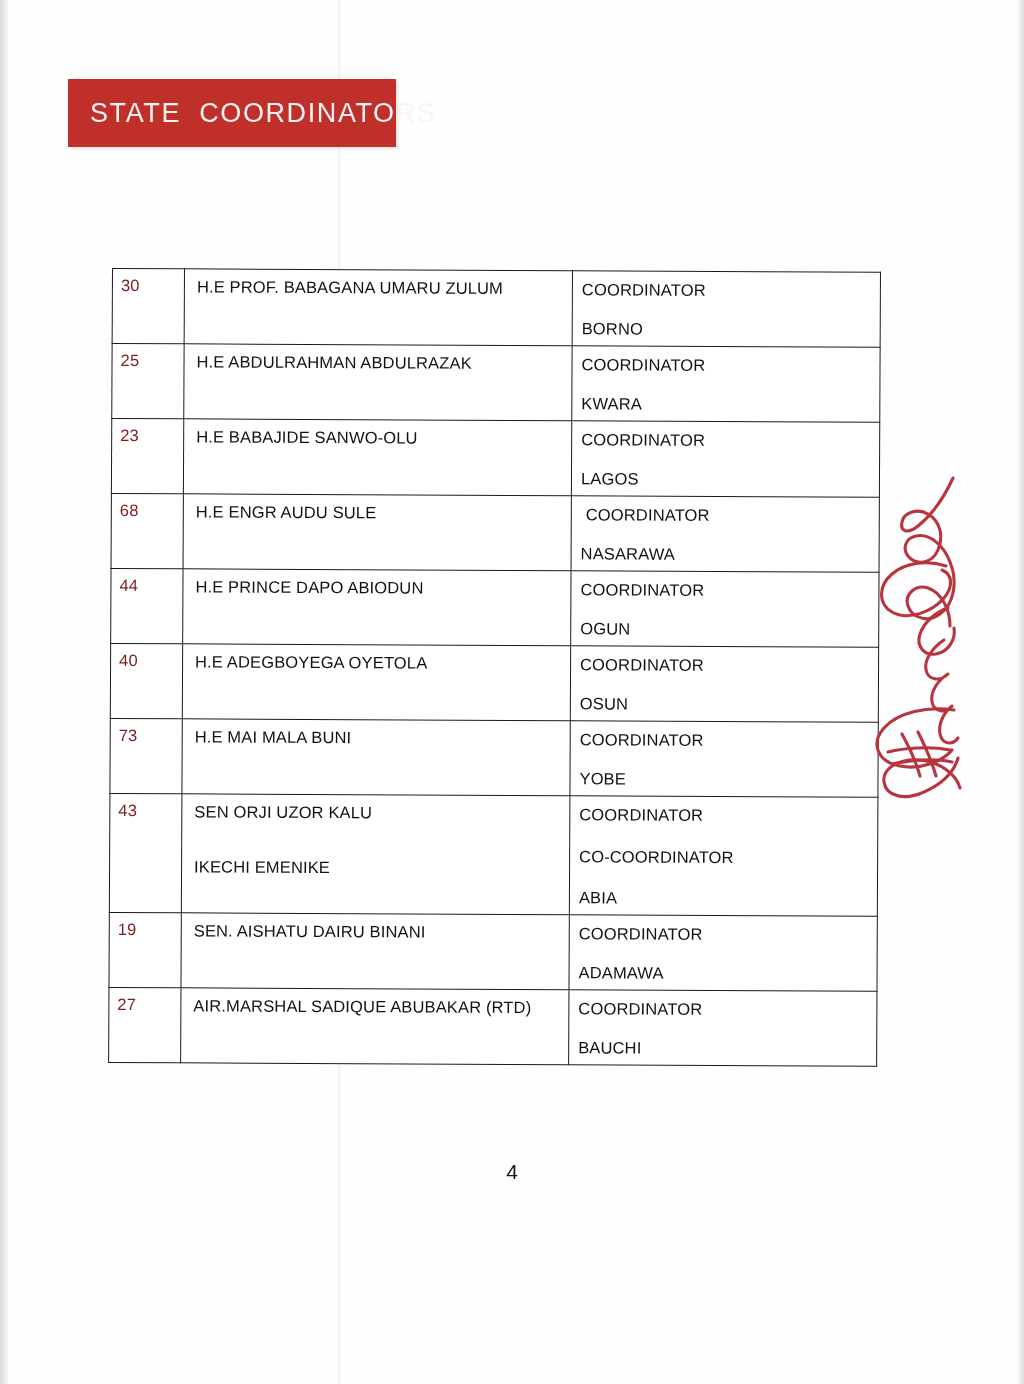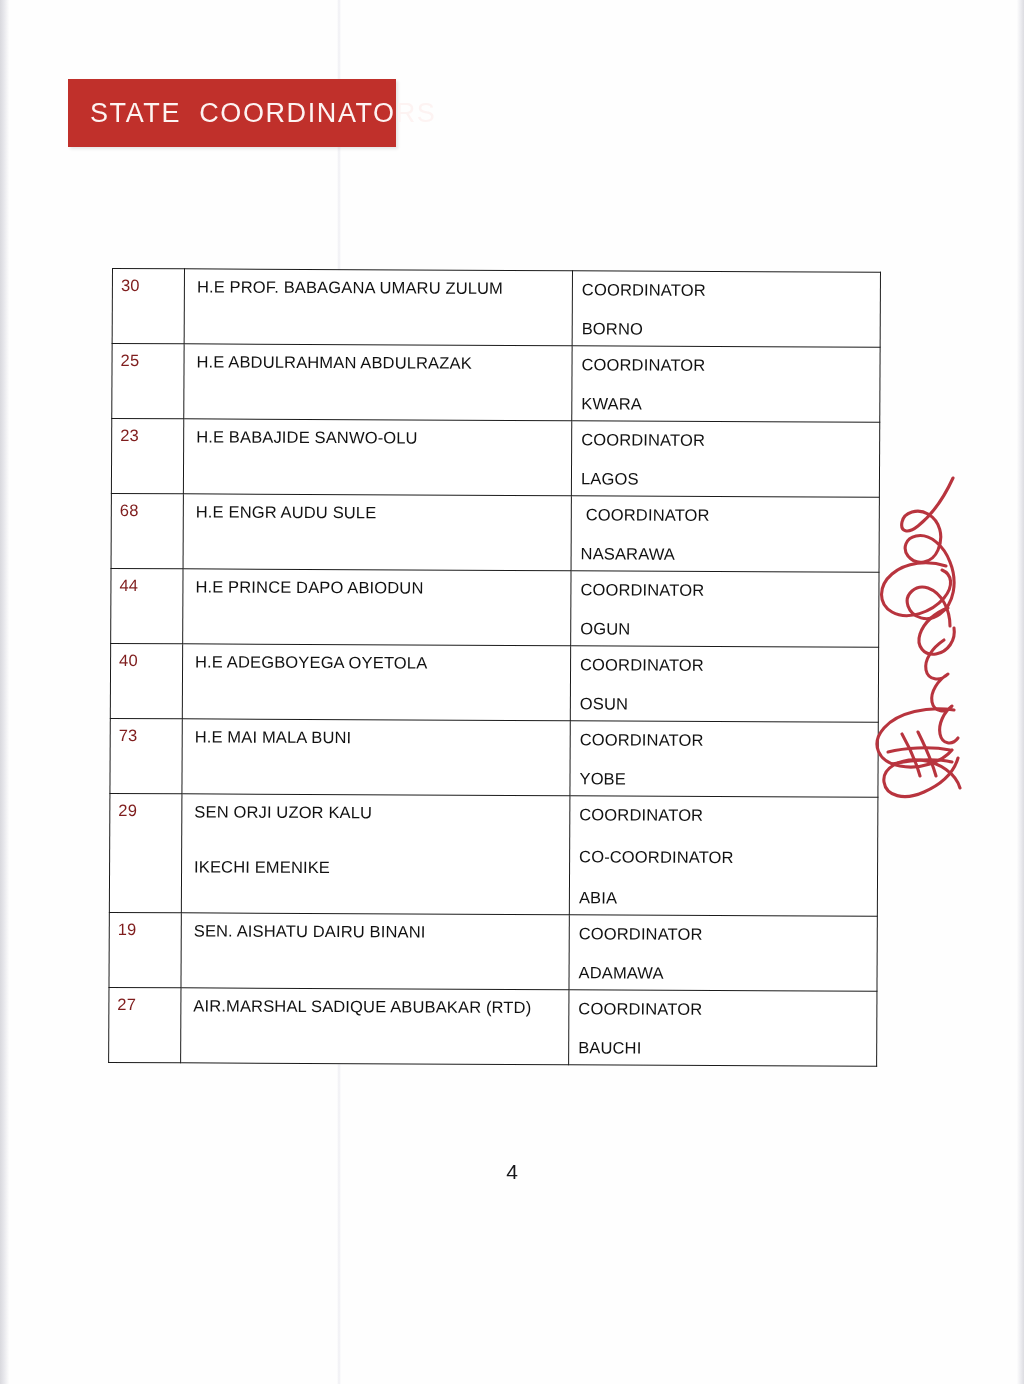--- a/index.html
+++ b/index.html
@@ -283,21 +283,21 @@
             </td>
             <td>
               <div class="role-stack">
                 <span class="role-line">COORDINATOR</span>
                 <span class="role-line">YOBE</span>
               </div>
             </td>
           </tr>
           <tr class="r-tall">
             <td>
-              <div class="cell-num">29</div>
+              <div class="cell-num">43</div>
             </td>
             <td>
               <div class="cell-name">
                 <span class="name-line">SEN ORJI UZOR KALU</span>
                 <span class="name-line second">IKECHI EMENIKE</span>
               </div>
             </td>
             <td>
               <div class="role-stack">
                 <span class="role-line">COORDINATOR</span>

